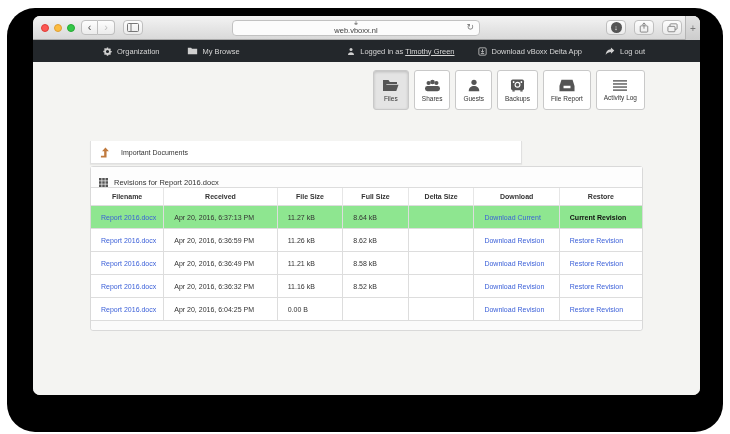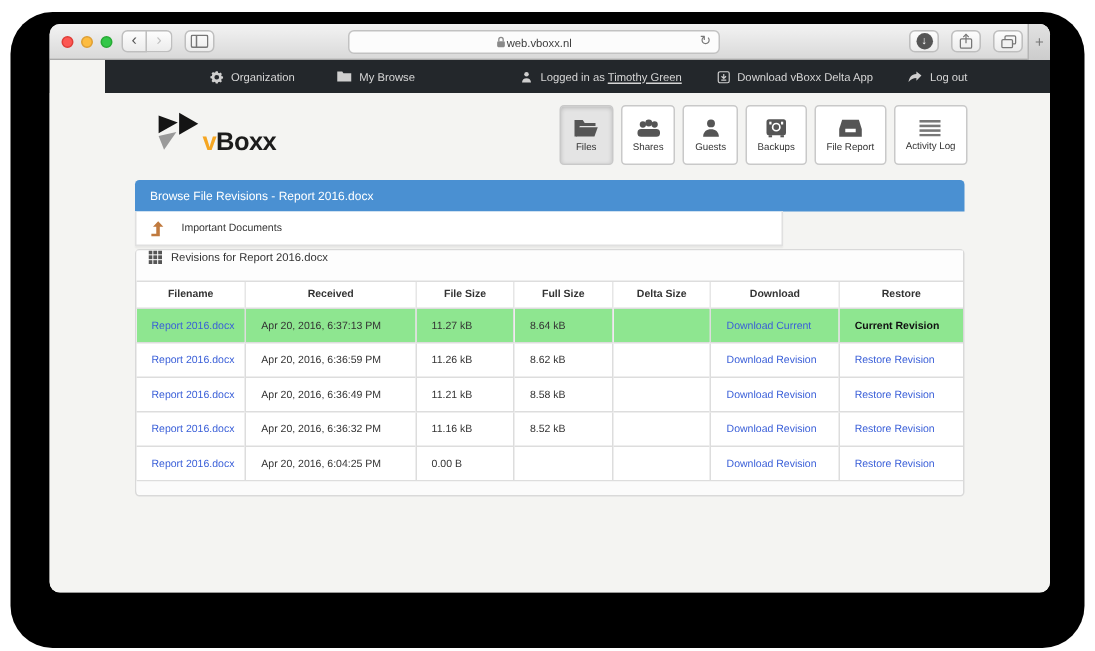--- a/index.html
+++ b/index.html
@@ -32,33 +32,33 @@
   .navgroup .half.fwd  { border-radius: 0 4px 4px 0; border-left: none; color: #c0c0c0; }
 
   .tb-btn { position: absolute; top: 4px; width: 20px; height: 15px;
             background: linear-gradient(#fdfdfd,#ececec); border: 1px solid #bfbfbf;
             border-radius: 4px; display: flex; align-items: center; justify-content: center; }
   .tb-btn svg { display: block; }
 
   .urlfield { position: absolute; left: 199px; top: 4px; width: 248px; height: 16px;
               background: #fcfcfc; border: 1px solid #c2c2c2; border-radius: 4px;
               display: flex; align-items: center; justify-content: center; gap: 1px;
-              font-size: 7.5px; color: #3c3c3c; }
+              font-size: 7.5px; color: #3c3c3c; flex-direction: column; }
   .urlfield .refresh { position: absolute; right: 5px; top: 1px; font-size: 9px; color: #777; }
 
   .dl-circle { width: 11px; height: 11px; border-radius: 50%; background: #555;
                color: #fff; font-size: 7px; line-height: 11px; text-align: center; }
   .newtab { position: absolute; right: 0; top: 0; width: 15px; height: 24px;
             background: linear-gradient(#e2e2e2,#cccccc); border-left: 1px solid #b5b5b5;
             display: flex; align-items: center; justify-content: center;
             font-size: 10px; color: #777; }
 
   
   .navbar { height: 22px; background: #23272b; display: flex; align-items: center;
-            padding: 0 55px 0 70px; font-size: 7.5px; color: #d6d6d6; margin-left: 37px; }
+            padding: 0 55px 0 70px; font-size: 7.5px; color: #d6d6d6; }
   .nav-item { display: flex; align-items: center; gap: 5px; margin-right: 27px; white-space: nowrap; }
   .nav-right { margin-left: auto; display: flex; gap: 23px; }
   .nav-right .nav-item { margin-right: 0; }
   .nav-item svg { flex: 0 0 auto; }
   .uname { text-decoration: underline; }
 
   
   .content { position: relative; height: 333px; background: #f4f4f2; }
 
   .logo { position: absolute; left: 70px; top: 12px; display: flex; align-items: flex-end; gap: 1px; }
@@ -78,21 +78,21 @@
                    display: flex; align-items: center; padding-left: 10px;
                    border-radius: 3px 3px 0 0; }
 
   .folder-row { position: absolute; left: 57px; top: 79px; width: 432px; height: 23px;
                 background: #fff; border: 1px solid #e0e0e0; border-top: none;
                 display: flex; align-items: center; gap: 11px; padding-left: 9px;
                 font-size: 7px; color: #333; box-shadow: 0 1px 1px rgba(0,0,0,.05); }
 
   .rev-panel { position: absolute; left: 57px; top: 104px; width: 553px;
                background: #fff; border: 1px solid #d9d9d9; border-radius: 3px; }
-  .rev-title { height: 21px; display: flex; align-items: flex-start; gap: 6px;
+  .rev-title { height: 21px; display: flex; align-items: flex-end; gap: 6px;
                padding-left: 8px; font-size: 7.5px; color: #333;
                border-bottom: 1px solid #ddd; background: #fdfdfd; }
 
   table.rev { width: 100%; border-collapse: collapse; table-layout: fixed; font-size: 7px; }
   table.rev th { padding: 5px 2px; font-size: 7px; font-weight: bold; color: #333;
                  text-align: center; border-right: 1px solid #e6e6e6; white-space: nowrap; }
   table.rev td { padding: 7.5px 2px 7.5px 10px; border-top: 1px solid #ddd;
                  border-right: 1px solid #ddd; color: #333; white-space: nowrap; overflow: hidden; }
   table.rev th:last-child, table.rev td:last-child { border-right: none; }
   tr.current td { background: #8ee690; }
@@ -190,28 +190,20 @@
           <svg class="ic" width="10" height="8" viewBox="0 0 16 13">
             <path d="M15 5.5 9.5 1v2.7C4 4 1.5 8 1 12.5c2.5-3.1 5-4.3 8.5-4.4v2.9z"></path>
           </svg>
           <span>Log out</span>
         </div>
       </div>
     </div>
 
     <div class="content">
 
-      <div class="logo">
-        <svg width="31" height="28" viewBox="0 0 34 30">
-          <polygon points="3,3 17,8 3,16" fill="#141414"></polygon>
-          <polygon points="18,1 32,9 18,17" fill="#141414"></polygon>
-          <polygon points="3,18 16,15 7,28" fill="#9a9a9a"></polygon>
-        </svg>
-        <div class="logo-text"><span class="v">v</span><span>Boxx</span></div>
-      </div>
 
       <div class="toolbar">
         <div class="tool-btn active">
           <svg class="tic" width="17" height="13" viewBox="0 0 17 13">
             <path d="M1 1h5.5l1.3 2H15v2H4.5L2.5 12H1z"></path>
               <path d="M3.3 5.8H16.5L14.3 12H2z"></path>
           </svg>
           <span>Files</span>
         </div>
         <div class="tool-btn">
@@ -252,23 +244,20 @@
           <svg width="16" height="12" viewBox="0 0 16 12">
             <rect x="1" y="1" width="14" height="1.7" fill="#777"></rect>
             <rect x="1" y="4.1" width="14" height="1.7" fill="#777"></rect>
             <rect x="1" y="7.2" width="14" height="1.7" fill="#777"></rect>
             <rect x="1" y="10.3" width="14" height="1.7" fill="#777"></rect>
           </svg>
           <span>Activity Log</span>
         </div>
       </div>
 
-      <div class="panel-heading">
-        <span>Browse File Revisions - Report 2016.docx</span>
-      </div>
 
       <div class="folder-row">
         <svg width="10" height="11" viewBox="0 0 11 12">
           <path d="M1 11.5h6.2V4.6h2.6L6 0.5 2.2 4.6h2.4v5H1z" fill="#c07a3e"></path>
         </svg>
         <span>Important Documents</span>
       </div>
 
       <div class="rev-panel">
         <div class="rev-title">

